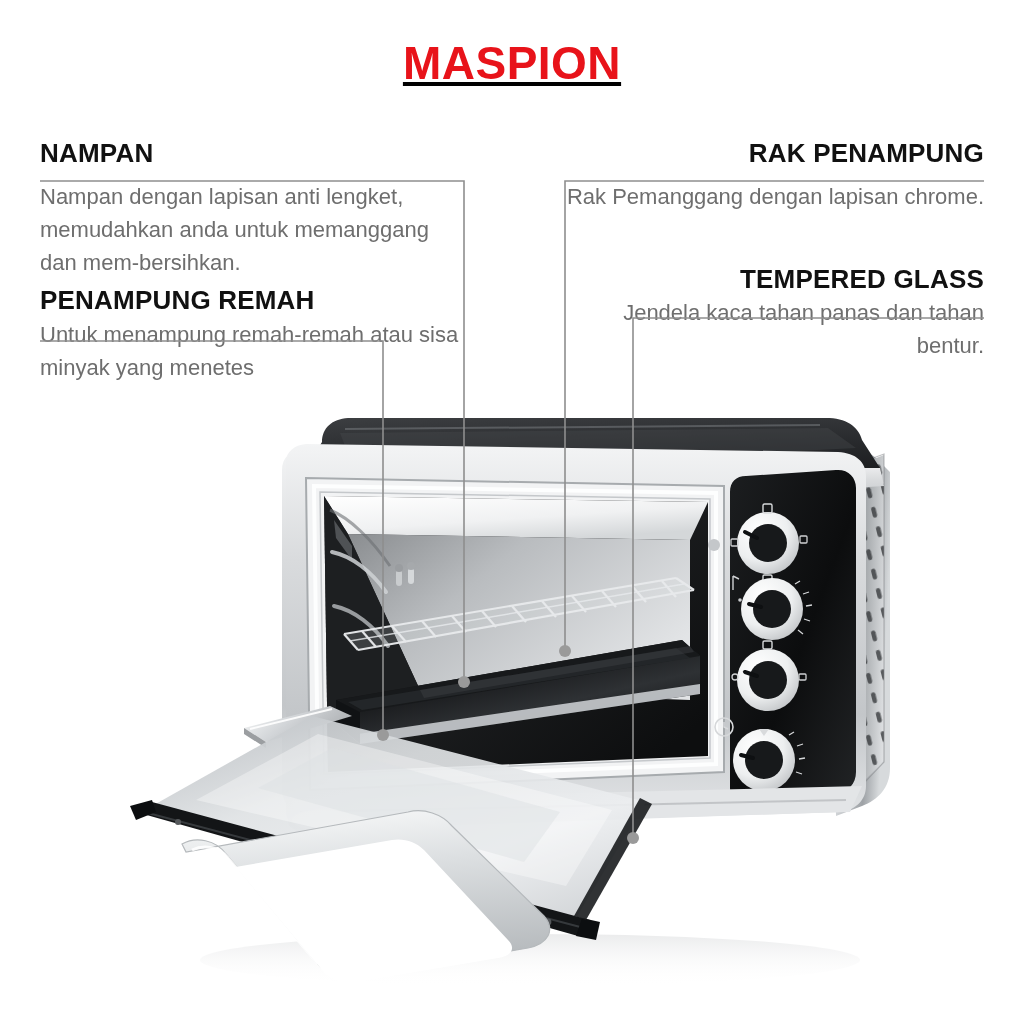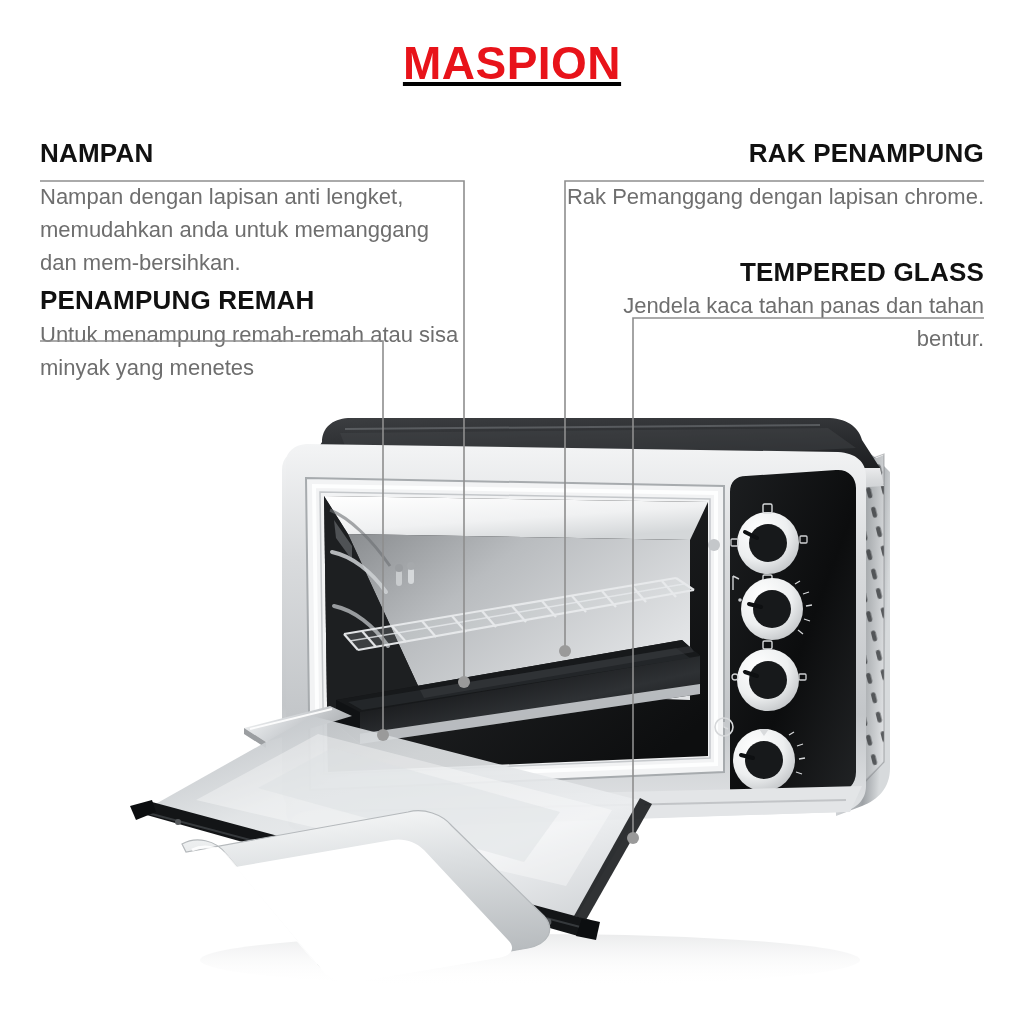--- a/index.html
+++ b/index.html
@@ -70,21 +70,21 @@
 
   .cb-nampan    { left: 40px;  top: 140px; width: 420px; }
   .cb-nampan p  { margin-top: 13px; }
 
   .cb-remah     { left: 40px;  top: 287px; width: 420px; }
   .cb-remah p   { margin-top: 4px; }
 
   .cb-rak       { right: 40px; top: 140px; width: 420px; }
   .cb-rak p     { margin-top: 13px; }
 
-  .cb-glass     { right: 40px; top: 259px; width: 420px; }
+  .cb-glass     { right: 40px; top: 266px; width: 420px; }
   .cb-glass p   { margin-top: 3px; }
 
   
   #leaders {
     position: absolute;
     left: 0; top: 0;
     width: 1024px; height: 1024px;
     pointer-events: none;
   }
 

